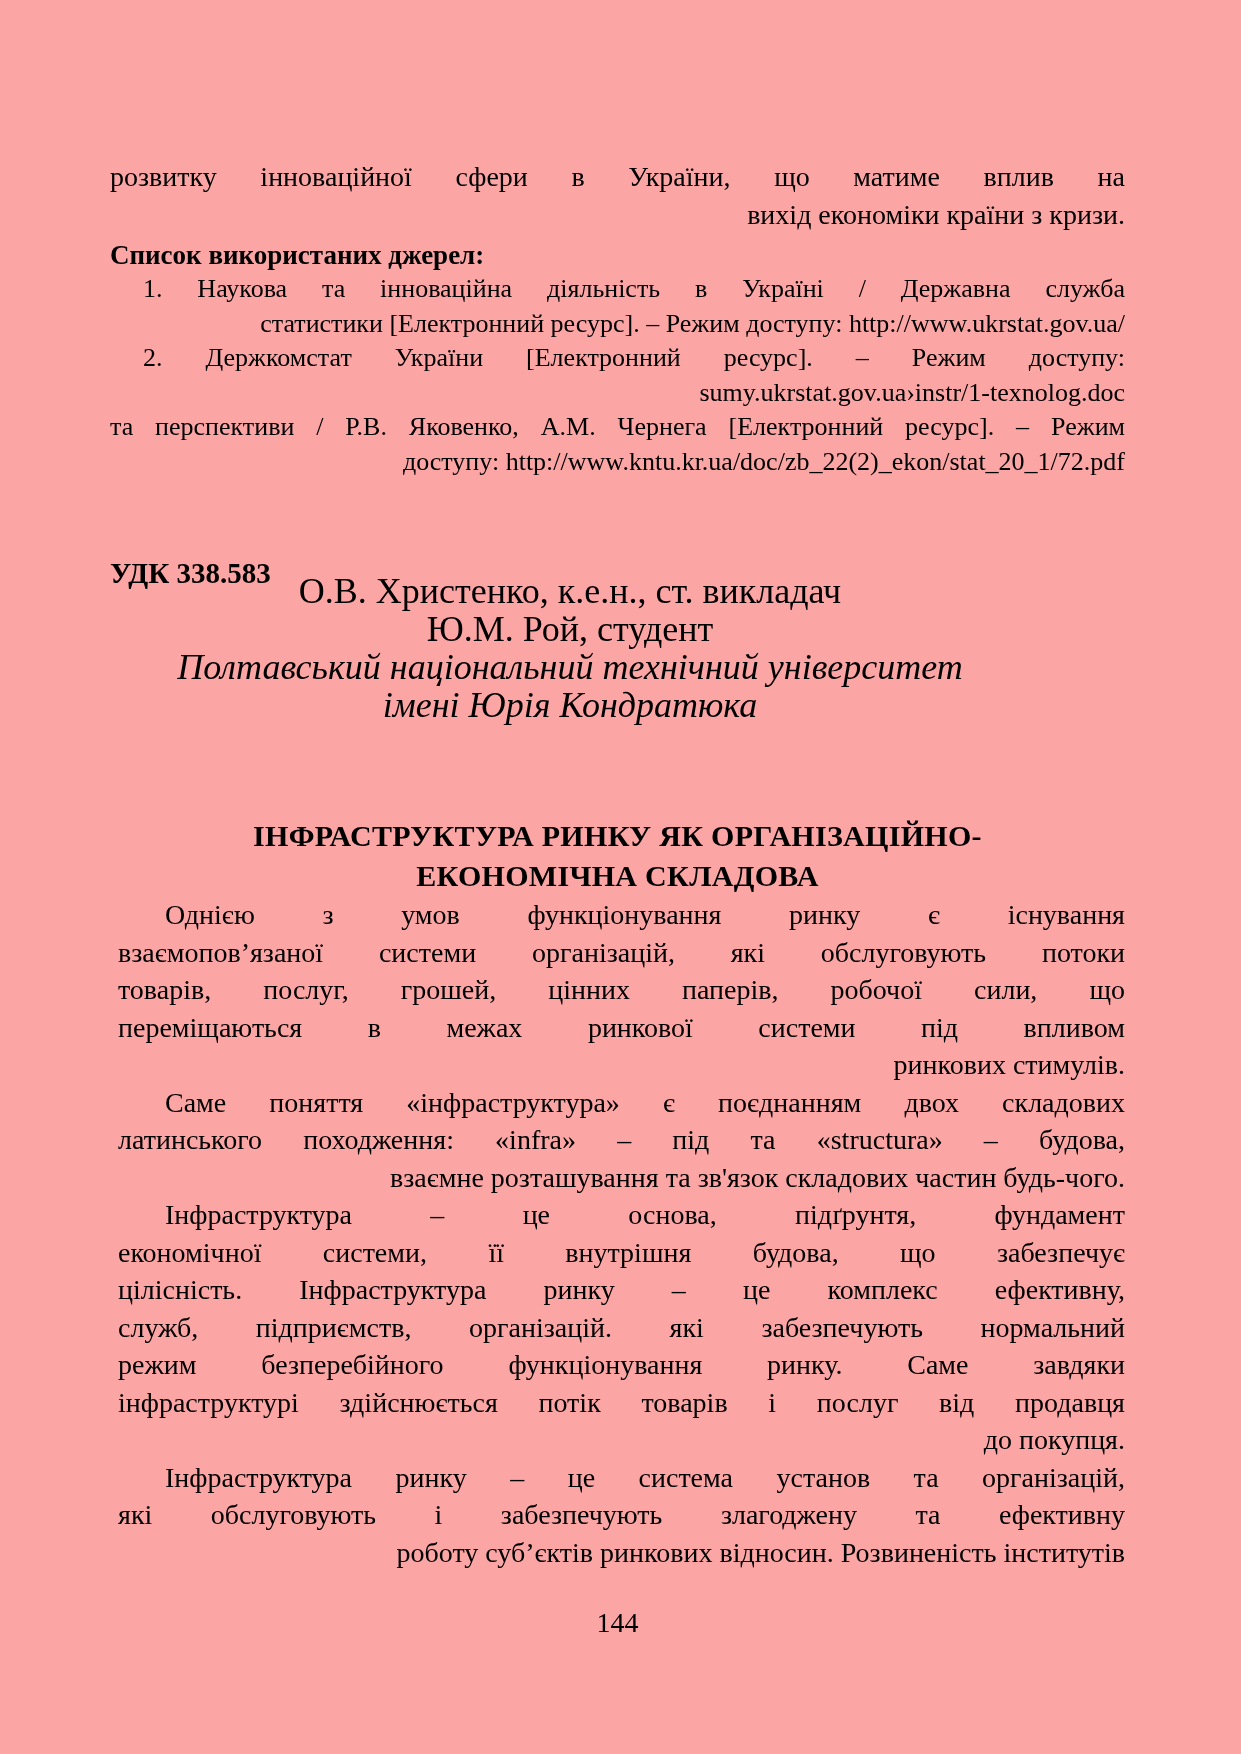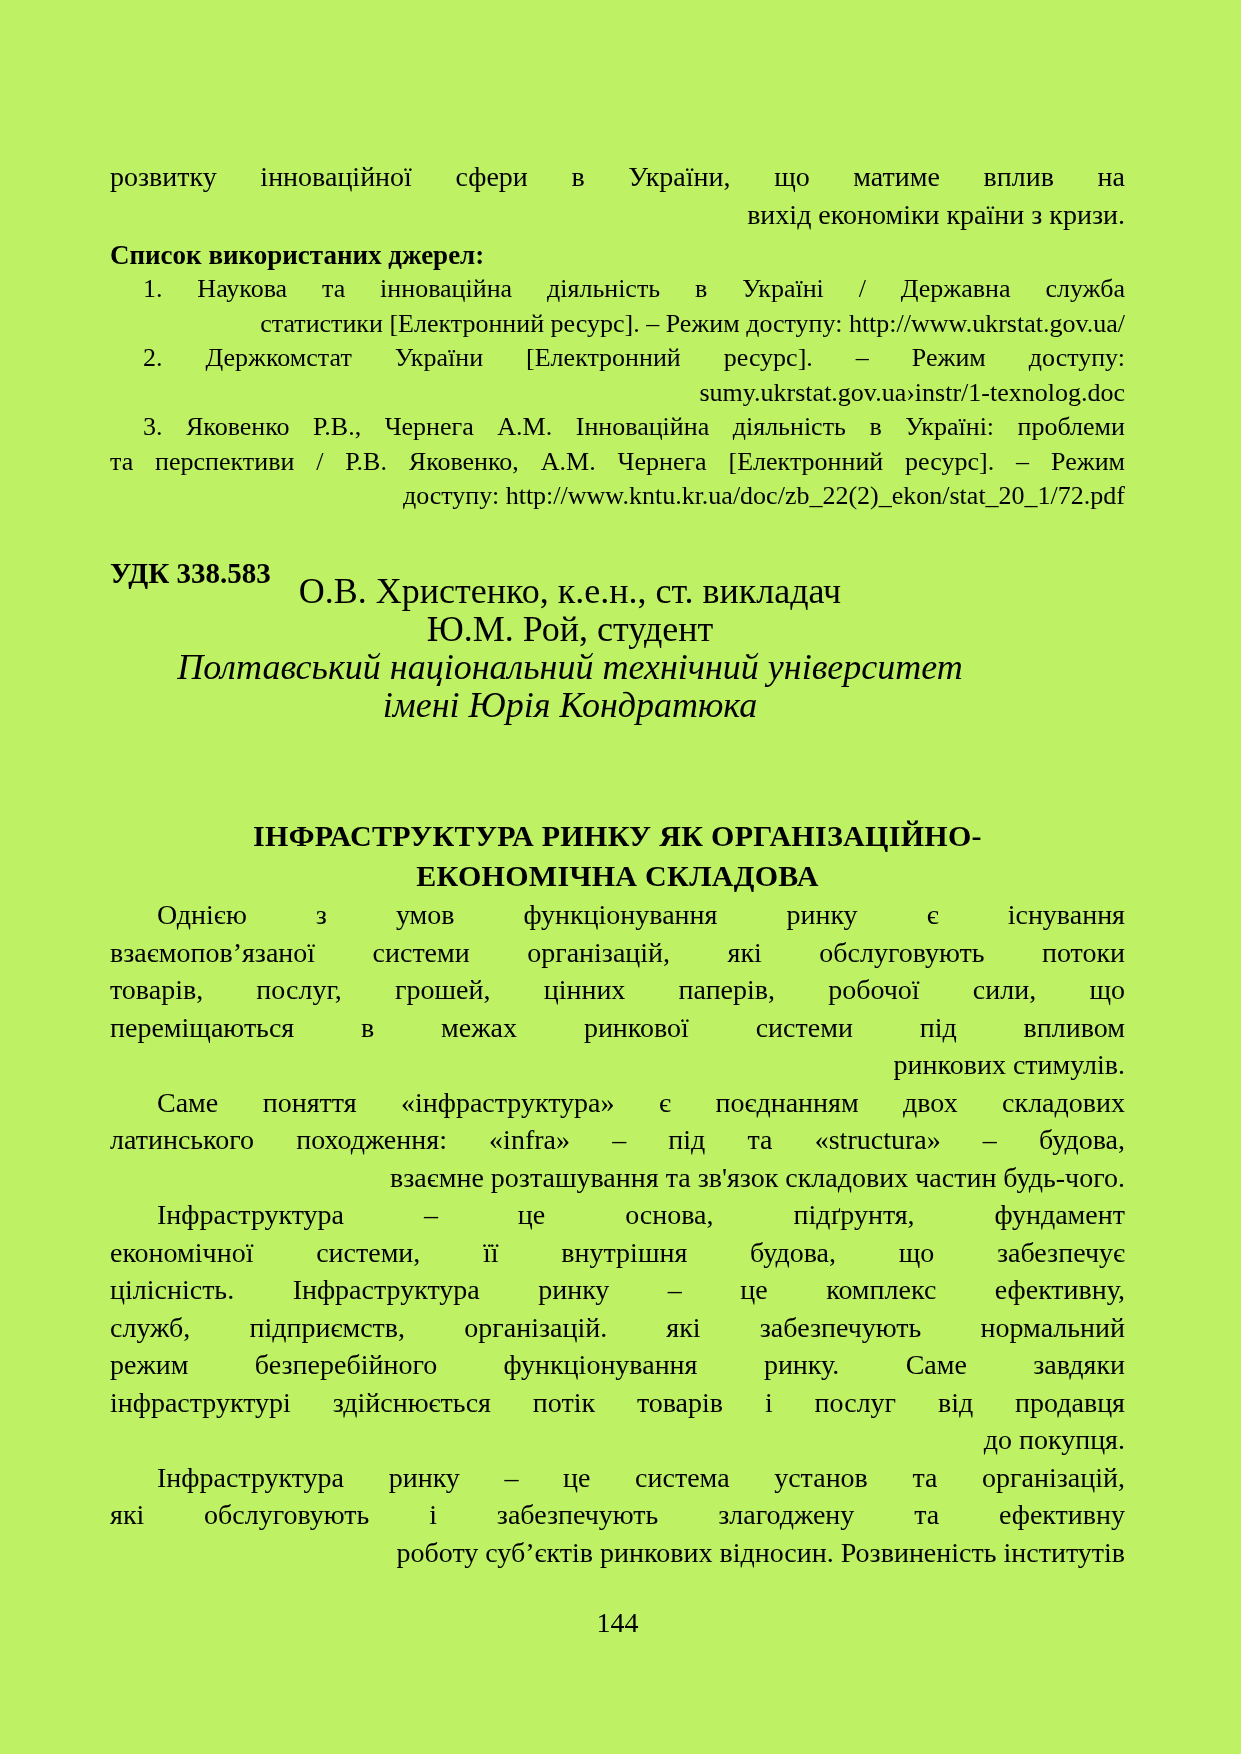--- a/index.html
+++ b/index.html
@@ -1,20 +1,20 @@
 <!DOCTYPE html>
 <html><head>
 <meta charset="utf-8">
 <style>
   html, body { margin: 0; padding: 0; background: #e8e8e8; }
   .page {
     position: relative;
     width: 1241px;
     height: 1754px;
-    background: #bef264;
+    background: #fca5a5;
     font-family: "Liberation Serif", serif;
     color: #000000;
     overflow: hidden;
     margin: 0 auto;
   }
   .col { position: absolute; left: 110px; width: 1015px; }
 
   .ln { text-align: right; }
   .ln.j { text-align: justify; text-align-last: justify; }
 
@@ -40,21 +40,21 @@
   .affil { font-style: italic; }
 
   .title {
     top: 816px; margin: 0;
     font-size: 30px; font-weight: bold;
     text-align: center; line-height: 39.5px;
     letter-spacing: 0.3px;
   }
 
   .body-text { top: 896px; font-size: 28px; }
-  .body-text .ln { line-height: 37.5px; }
+  .body-text .ln { line-height: 37.5px; margin-left: 8px; }
   .body-text .i { text-indent: 47px; }
 
   .pagenum { top: 1606px; font-size: 28px; text-align: center; line-height: 34px; }
 </style>
 </head>
 <body>
 
 <div class="page">
 
   <section class="col intro">
@@ -67,21 +67,20 @@
   <section class="col refs">
     <div class="ref">
         <div class="ln j i">1. Наукова та інноваційна діяльність в Україні / Державна служба</div>
         <div class="ln">статистики [Електронний ресурс]. – Режим доступу: http://www.ukrstat.gov.ua/</div>
       </div>
     <div class="ref">
         <div class="ln j i">2. Держкомстат України [Електронний ресурс]. – Режим доступу:</div>
         <div class="ln">sumy.ukrstat.gov.ua›instr/1-texnolog.doc</div>
       </div>
     <div class="ref">
-        <div class="ln j i">3. Яковенко Р.В., Чернега А.М. Інноваційна діяльність в Україні: проблеми</div>
         <div class="ln j">та перспективи / Р.В. Яковенко, А.М. Чернега [Електронний ресурс]. – Режим</div>
         <div class="ln">доступу: http://www.kntu.kr.ua/doc/zb_22(2)_ekon/stat_20_1/72.pdf</div>
       </div>
   </section>
 
   <div class="col udc">УДК 338.583</div>
 
   <section class="col byline">
     <div class="author">О.В. Христенко, к.е.н., ст. викладач</div>
     <div class="author">Ю.М. Рой, студент</div>

